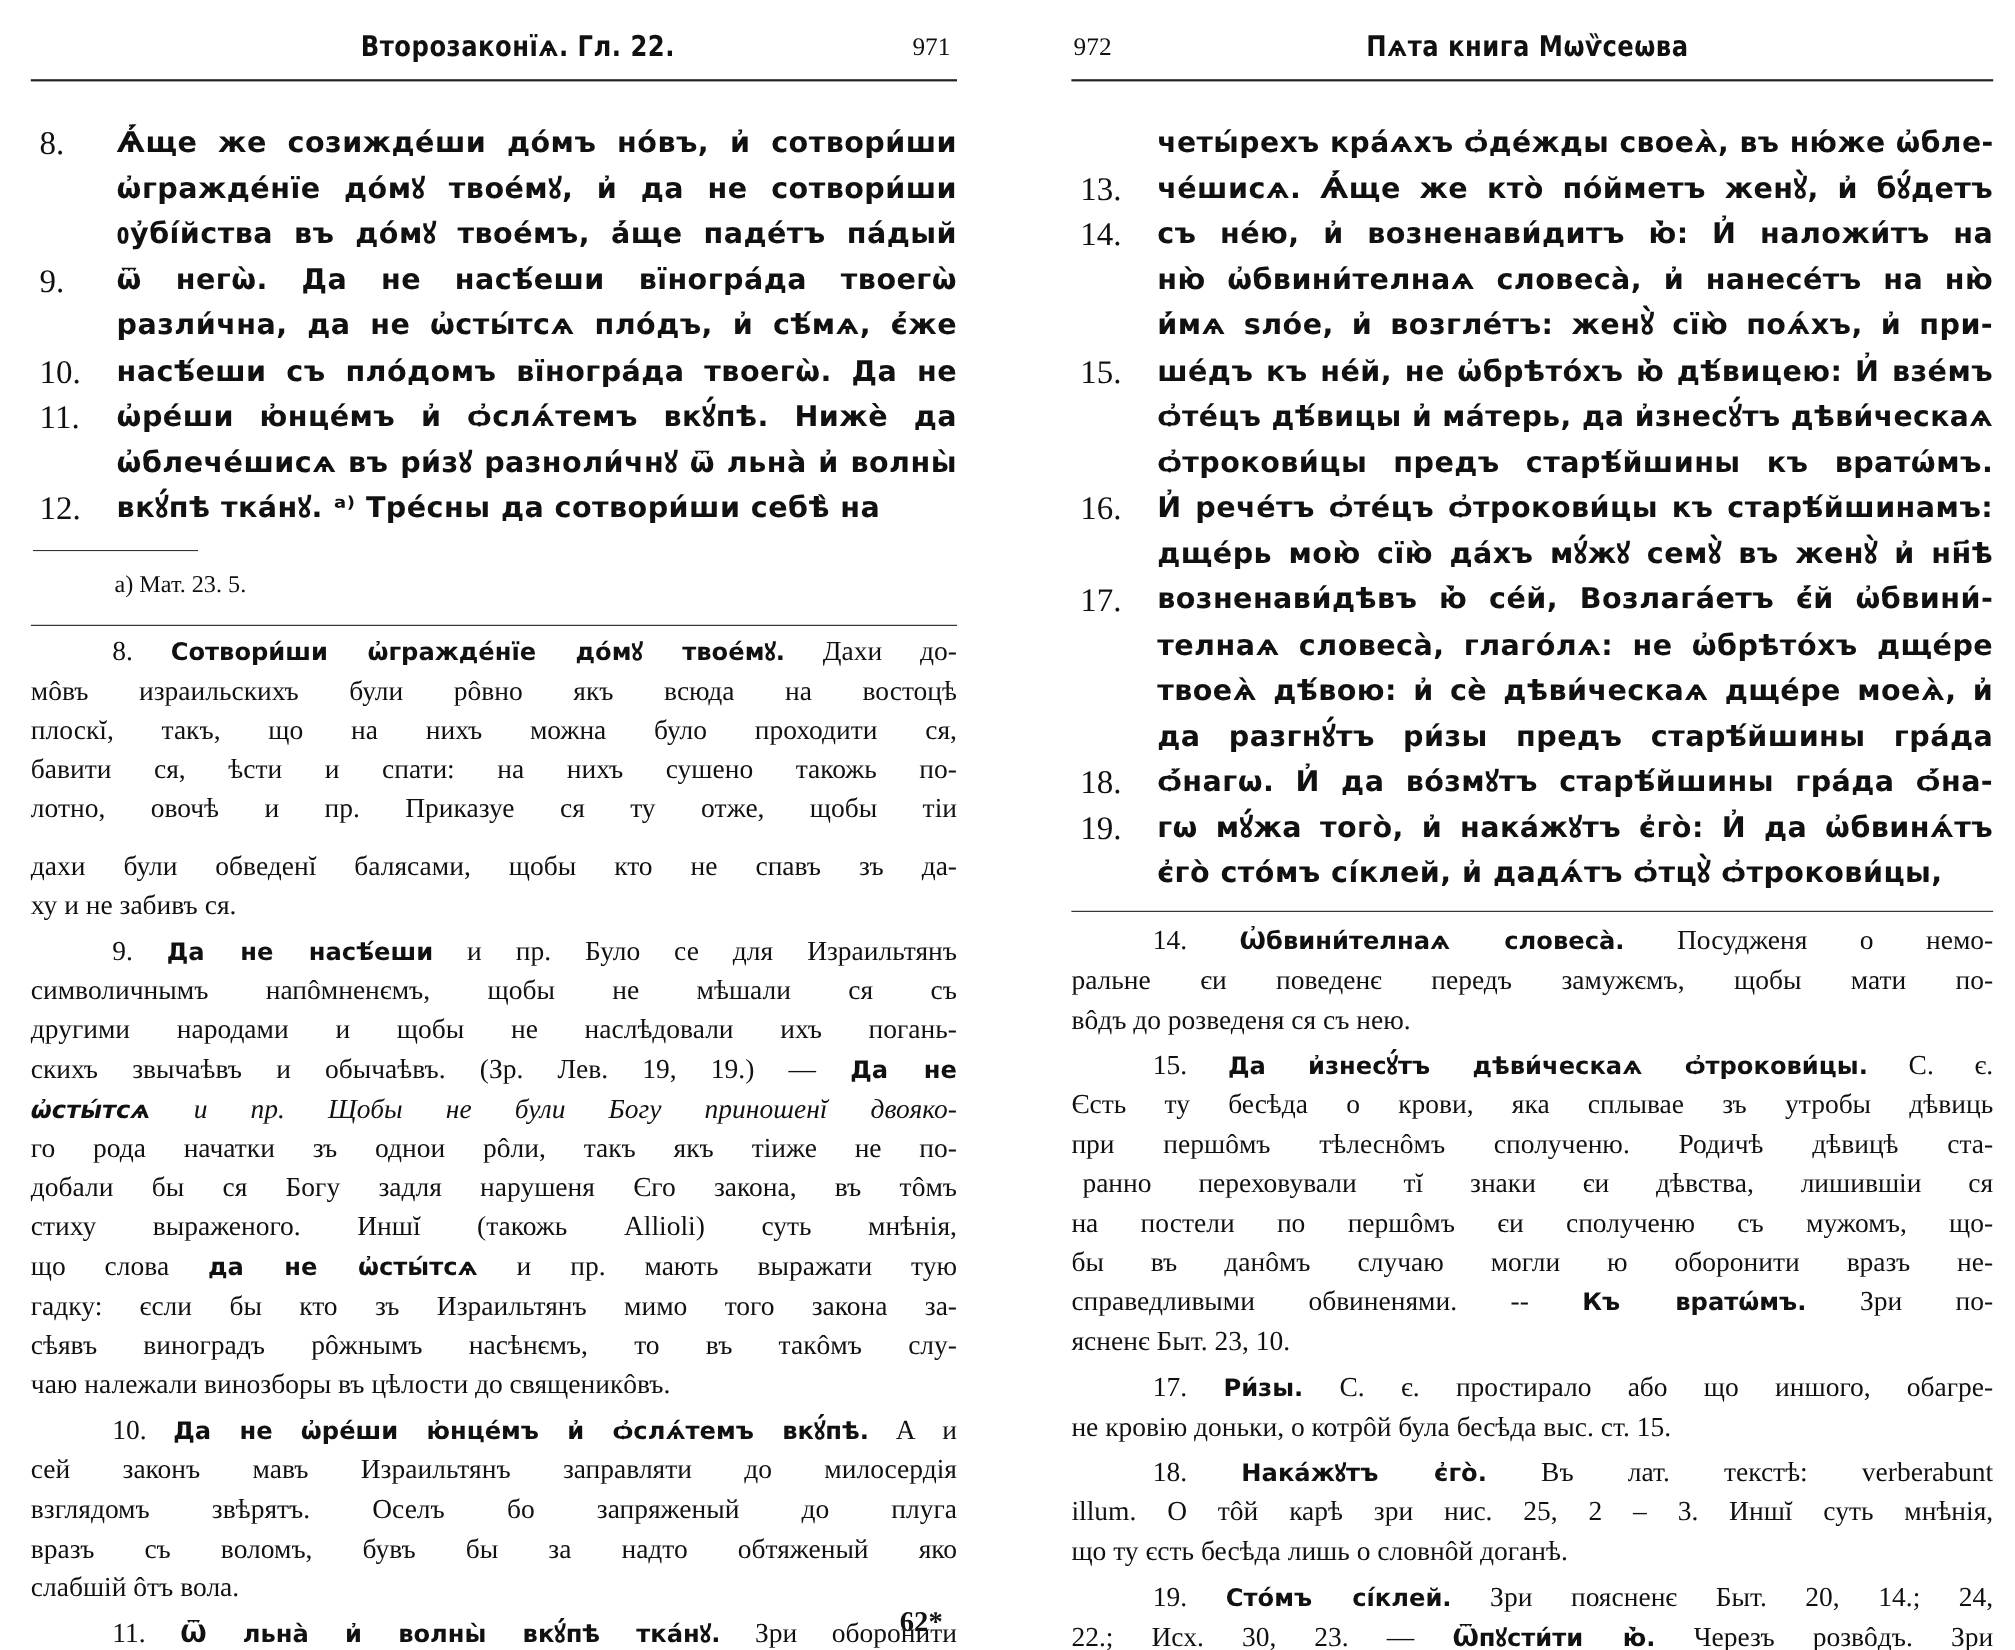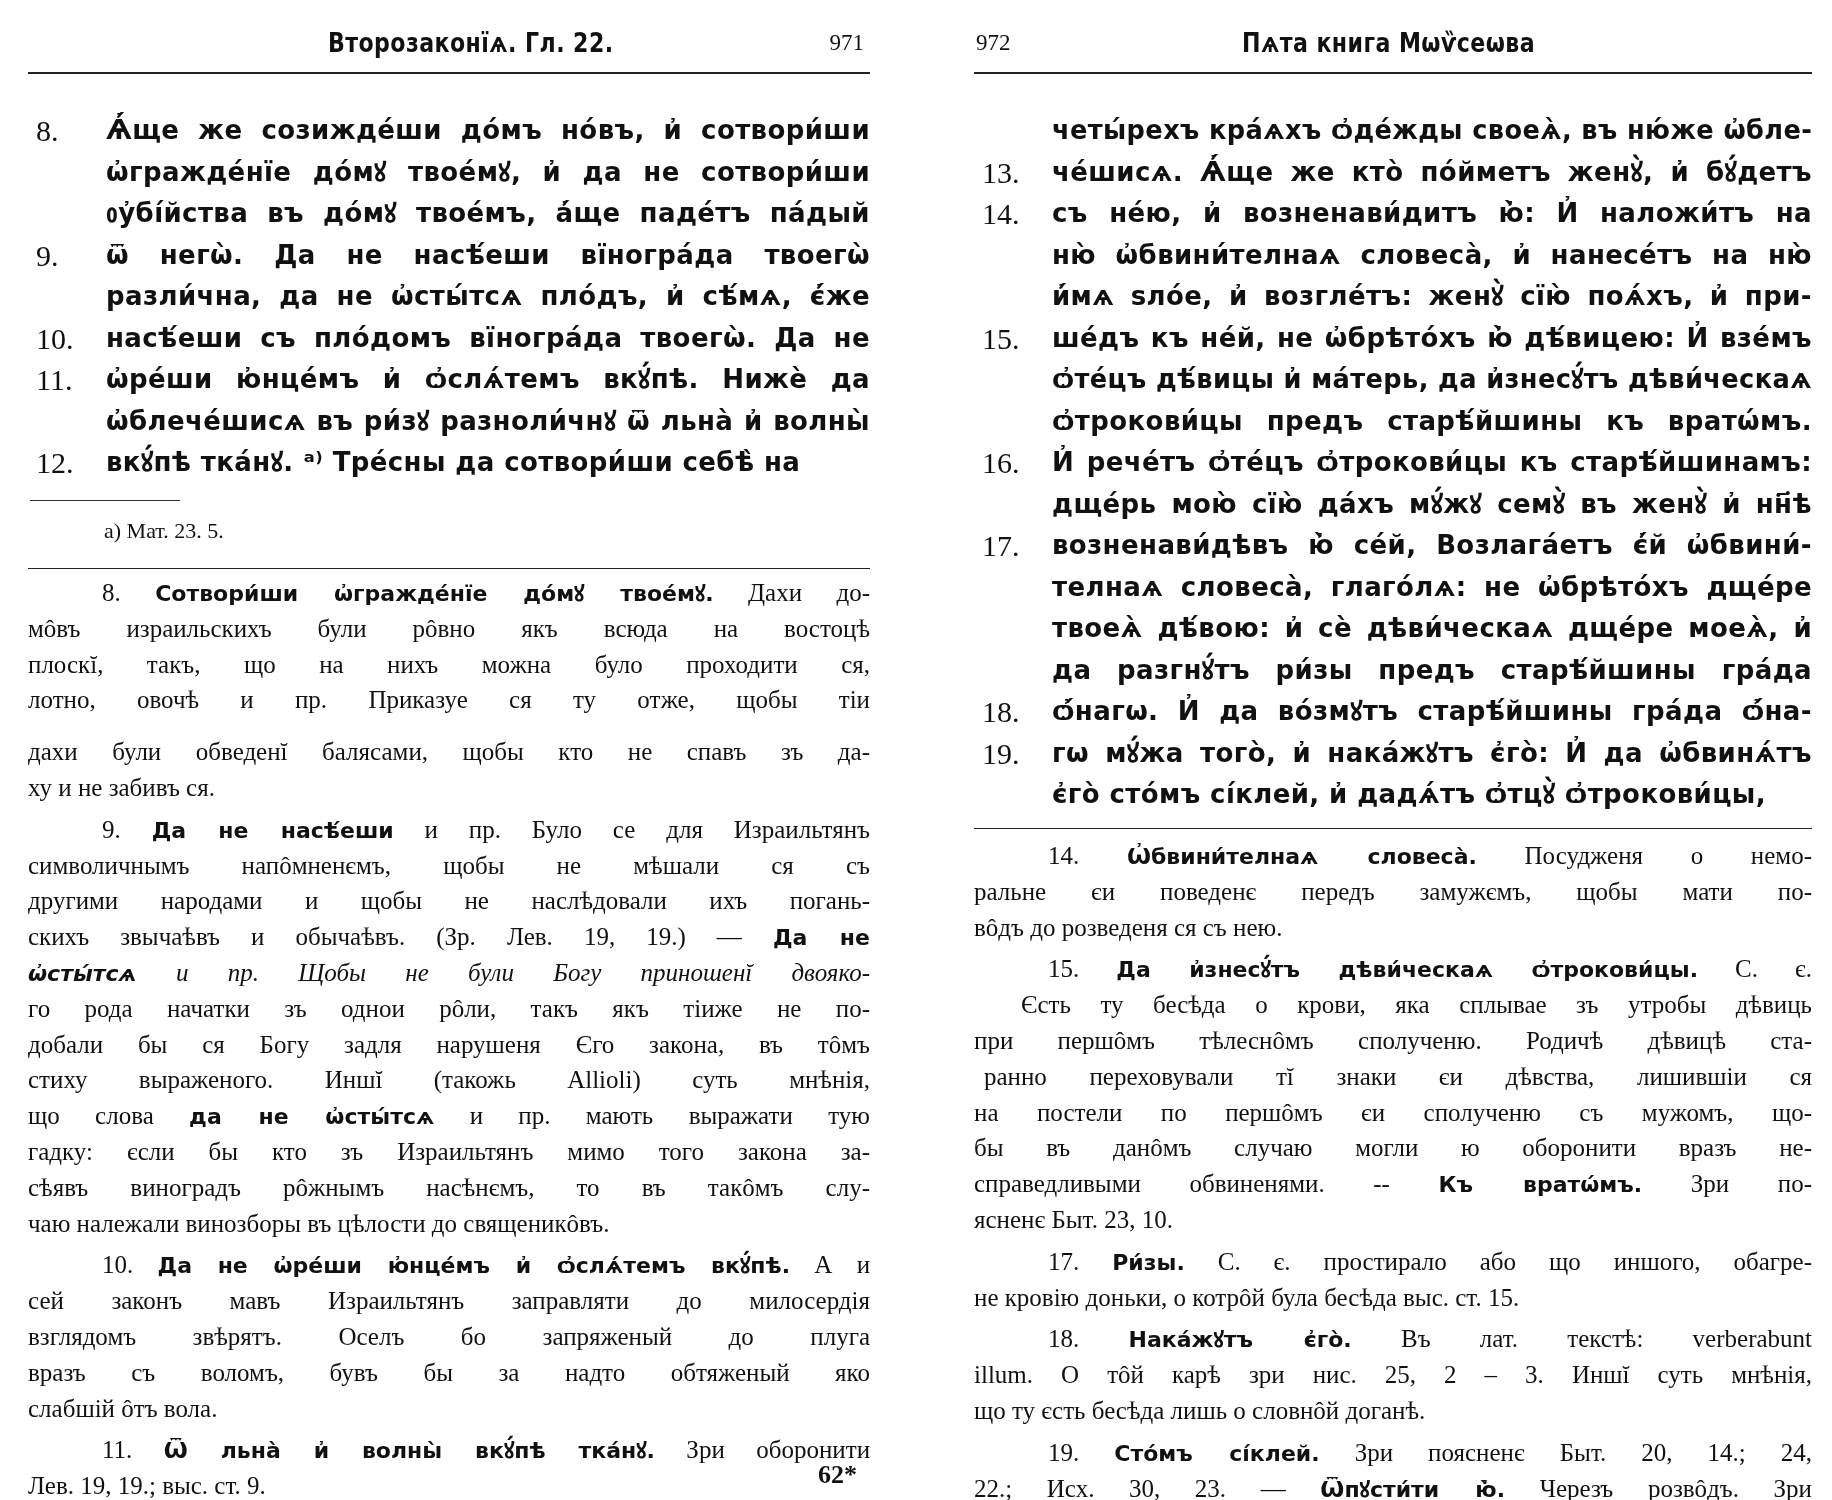--- a/index.html
+++ b/index.html
@@ -79,20 +79,21 @@
     </div>
 
   <div class="thin-rule" style="top:500px; left:2px; width:150px;"></div>
   <div class="footnote" style="top:518px; left:76px;">а) Мат. 23. 5.</div>
   <div class="rule" style="top:568px; border-top-width:1.5px;"></div>
 
   <div class="commentary" style="top:575px;" id="left-commentary">
       <div class="cline indent" style="display: block;"><span>8. </span><span class="lem">Сотвори́ши ѡ҆гражде́нїе до́мꙋ твое́мꙋ.</span><span> Дахи до-</span></div>
       <div class="cline" style="display: block;"><span>мôвъ израильскихъ були рôвно якъ всюда на востоцѣ</span></div>
       <div class="cline" style="display: block;"><span>плоскĭ, такъ, що на нихъ можна було проходити ся,</span></div>
+      <div class="cline" style="display: block;"><span>бавити ся, ѣсти и спати: на нихъ сушено такожь по-</span></div>
       <div class="cline" style="display: block;"><span>лотно, овочѣ и пр. Приказуе ся ту отже, щобы тіи</span></div>
       <div class="cline" style="display: block; margin-top: 16px;"><span>дахи були обведенĭ балясами, щобы кто не спавъ зъ да-</span></div>
       <div class="cline last" style="display: block;"><span>ху и не забивъ ся.</span></div>
       <div class="gap"></div>
       <div class="cline indent" style="display: block;"><span>9. </span><span class="lem">Да не насѣ́еши</span><span> и пр. Було се для Израильтянъ</span></div>
       <div class="cline" style="display: block;"><span>символичнымъ напôмненємъ, щобы не мѣшали ся съ</span></div>
       <div class="cline" style="display: block;"><span>другими народами и щобы не наслѣдовали ихъ погань-</span></div>
       <div class="cline" style="display: block;"><span>скихъ звычаѣвъ и обычаѣвъ. (Зр. Лев. 19, 19.) — </span><span class="lem">Да не</span></div>
       <div class="cline" style="display: block; font-style: italic;"><span class="lem">ѡ҆сты́тсѧ</span><span> и пр. Щобы не були Богу приношенĭ двояко-</span></div>
       <div class="cline" style="display: block;"><span>го рода начатки зъ однои рôли, такъ якъ тіиже не по-</span></div>
@@ -195,21 +196,21 @@
     </div>
 
   <div class="rule" style="top:828px; border-top-width:1.5px;"></div>
 
   <div class="commentary" style="top:838px;" id="right-commentary">
       <div class="cline indent" style="display: block;"><span>14. </span><span class="lem">Ѡ҆бвини́телнаѧ словеса̀.</span><span> Посудженя о немо-</span></div>
       <div class="cline" style="display: block;"><span>ральне єи поведенє передъ замужємъ, щобы мати по-</span></div>
       <div class="cline last" style="display: block;"><span>вôдъ до розведеня ся съ нею.</span></div>
       <div class="gap"></div>
       <div class="cline indent" style="display: block;"><span>15. </span><span class="lem">Да и҆знесꙋ́тъ дѣви́ческаѧ ѻ҆трокови́цы.</span><span> С. є.</span></div>
-      <div class="cline" style="display: block; margin-left: 47px;"><span>Єсть ту бесѣда о крови, яка сплывае зъ утробы дѣвиць</span></div>
+      <div class="cline" style="display: block;"><span>Єсть ту бесѣда о крови, яка сплывае зъ утробы дѣвиць</span></div>
       <div class="cline" style="display: block;"><span>при першôмъ тѣлеснôмъ сполученю. Родичѣ дѣвицѣ ста-</span></div>
       <div class="cline" style="display: block; margin-left: 10px;"><span>ранно переховували тĭ знаки єи дѣвства, лишившіи ся</span></div>
       <div class="cline" style="display: block;"><span>на постели по першôмъ єи сполученю съ мужомъ, що-</span></div>
       <div class="cline" style="display: block;"><span>бы въ данôмъ случаю могли ю оборонити вразъ не-</span></div>
       <div class="cline" style="display: block;"><span>справедливыми обвиненями. -- </span><span class="lem">Къ вратѡ́мъ.</span><span> Зри по-</span></div>
       <div class="cline last" style="display: block;"><span>ясненє Быт. 23, 10.</span></div>
       <div class="gap"></div>
       <div class="cline indent" style="display: block;"><span>17. </span><span class="lem">Ри́зы.</span><span> С. є. простирало або що иншого, обагре-</span></div>
       <div class="cline last" style="display: block;"><span>не кровію доньки, о котрôй була бесѣда выс. ст. 15.</span></div>
       <div class="gap"></div>

